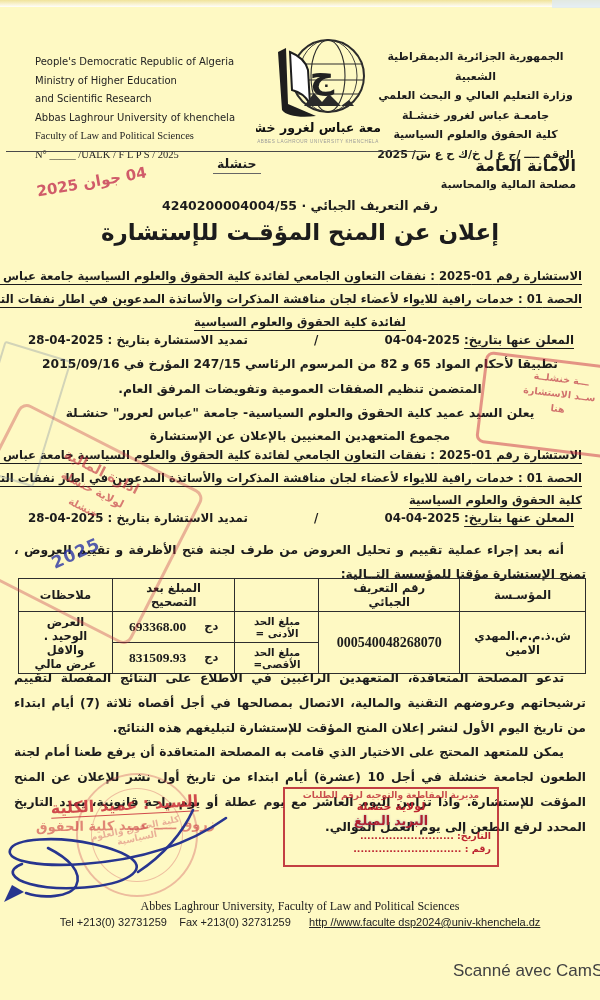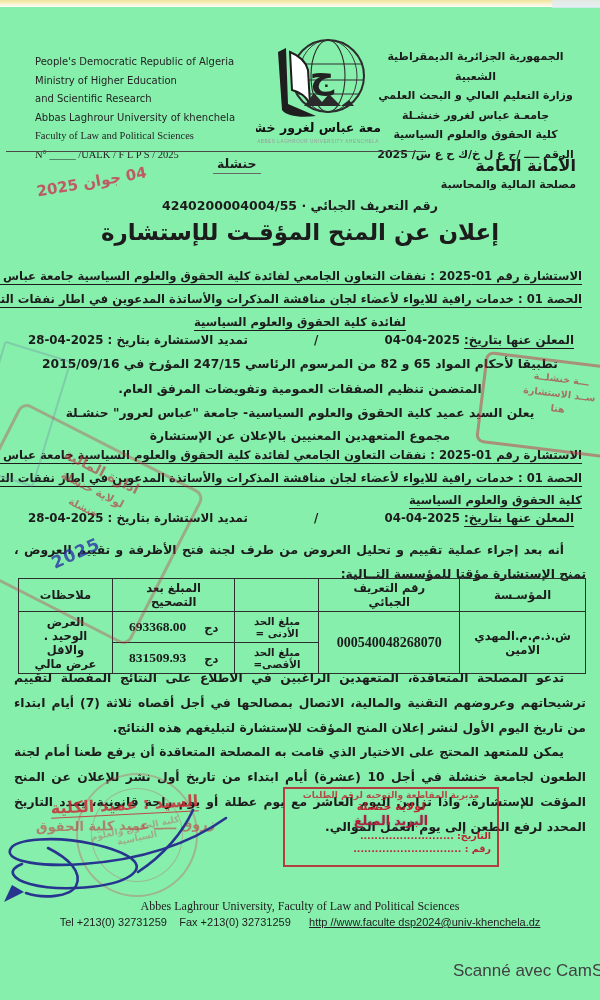--- a/index.html
+++ b/index.html
@@ -1,18 +1,18 @@
 <!DOCTYPE html>
 <html lang="ar"><head>
 <meta charset="utf-8">
 <style>
   html,body{margin:0;padding:0;background:#e9e9e9;}
   .page{
     position:relative;width:600px;height:1000px;margin:0 auto;
-    background:#86efac;overflow:hidden;
+    background:#fef9c3;overflow:hidden;
     font-family:"DejaVu Sans",sans-serif;color:#1c1c1c;
   }
   .abs{position:absolute;}
   .rtl{direction:rtl;unicode-bidi:plaintext;}
   .nowrap{white-space:nowrap;}
   
   .scan-strip{top:0;left:0;width:600px;height:7px;
     background:linear-gradient(to bottom,#f0e39a,#fbf6dd 70%,#fffefc);}
   .scan-strip-blue{top:0;left:552px;width:48px;height:8px;background:#dfeaf3;opacity:.8;}
   
@@ -40,21 +40,21 @@
   .para{left:14px;width:572px;font-size:12.3px;font-weight:600;line-height:25px;
     text-align:justify;text-indent:22px;}
   
   table.award{position:absolute;top:578px;left:18px;width:568px;border-collapse:collapse;
     direction:rtl;font-size:11.5px;}
   table.award th,table.award td{border:1.4px solid #2e2e2e;text-align:center;padding:2px 14px;}
   table.award th{font-weight:800;height:24px;}
   table.award td{height:26px;font-weight:700;}
   .num{font-family:"Liberation Serif",serif;font-weight:700;font-size:13.5px;direction:ltr;}
   .amount-cell{direction:ltr;}
-  .amount-wrap{display:flex;justify-content:center;align-items:flex-end;gap:18px;}
+  .amount-wrap{display:flex;justify-content:center;align-items:flex-start;gap:18px;}
   .bound-label{font-size:10.3px;}
   
   .footer1{top:899px;left:0;width:100%;text-align:center;
     font-family:"Liberation Serif",serif;font-size:12px;color:#222;}
   .footer2{top:916px;left:0;width:100%;text-align:center;font-size:11px;color:#222;
     font-family:"Liberation Sans",sans-serif;}
   .footer2 .url{text-decoration:underline;margin-left:6px;}
   .camscan{top:961px;left:453px;font-size:17px;color:#414141;white-space:nowrap;
     font-family:"Liberation Sans",sans-serif;}
   

